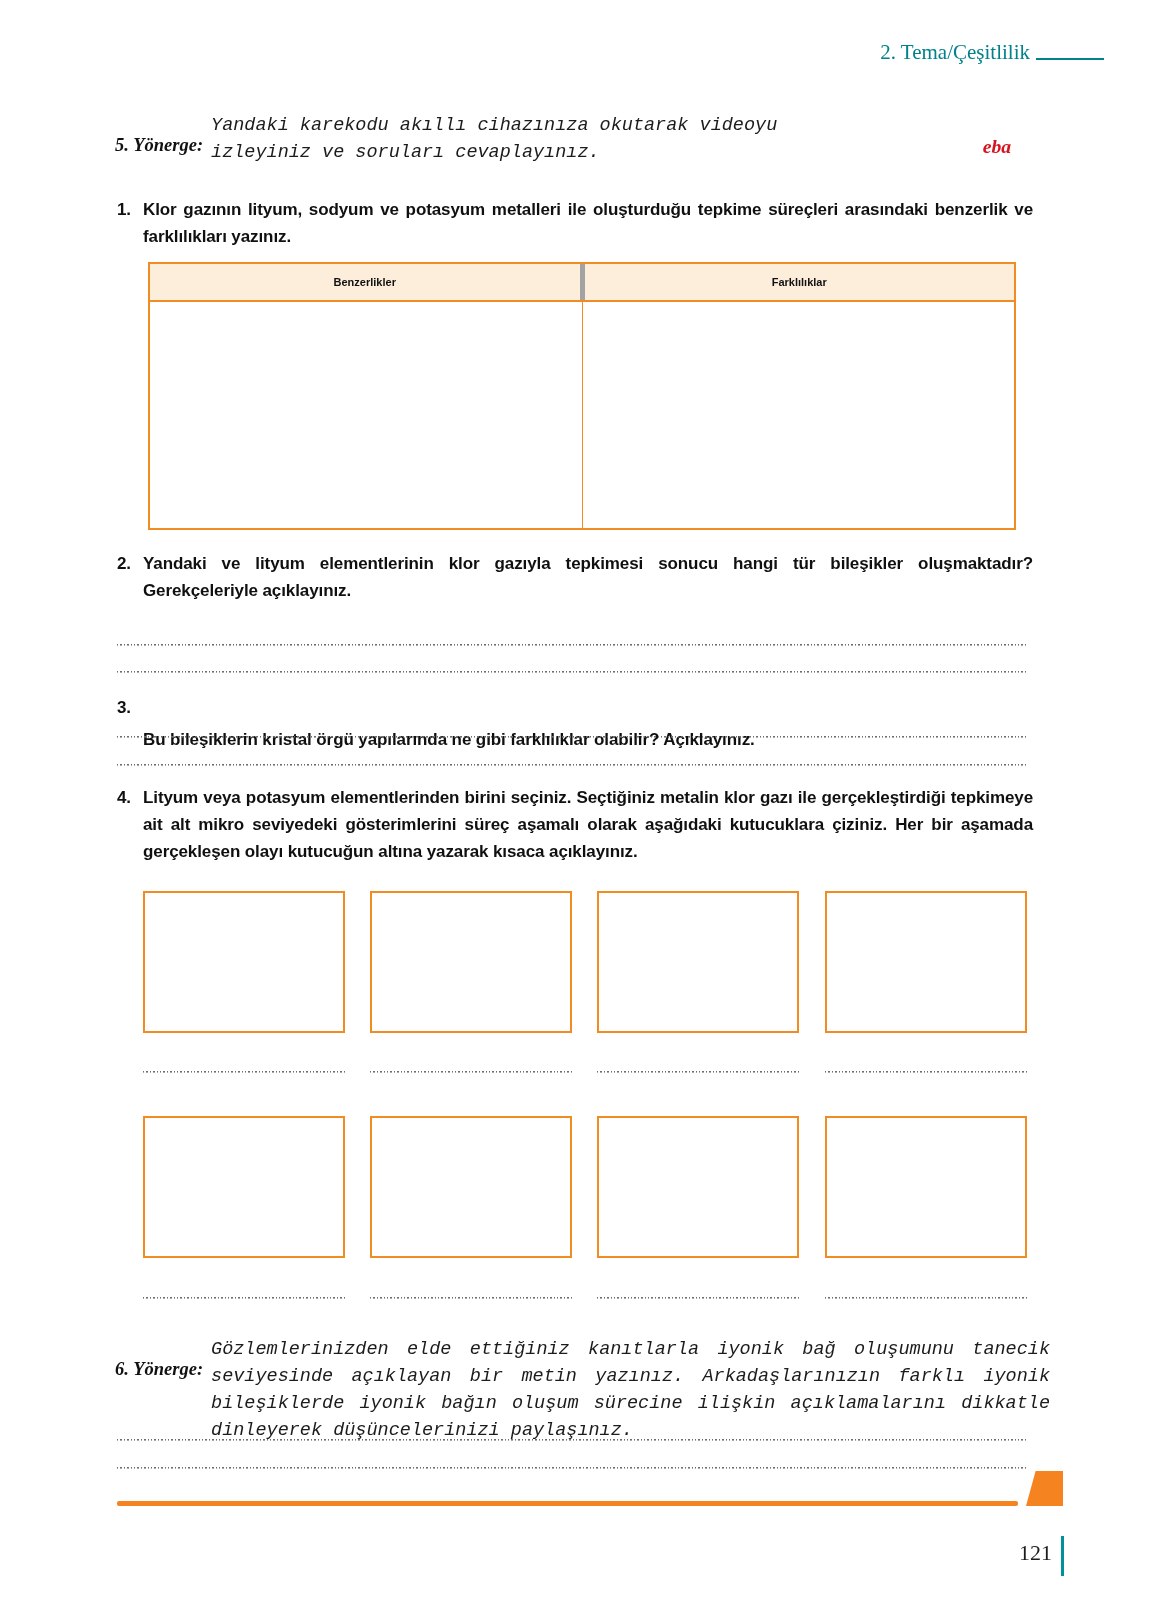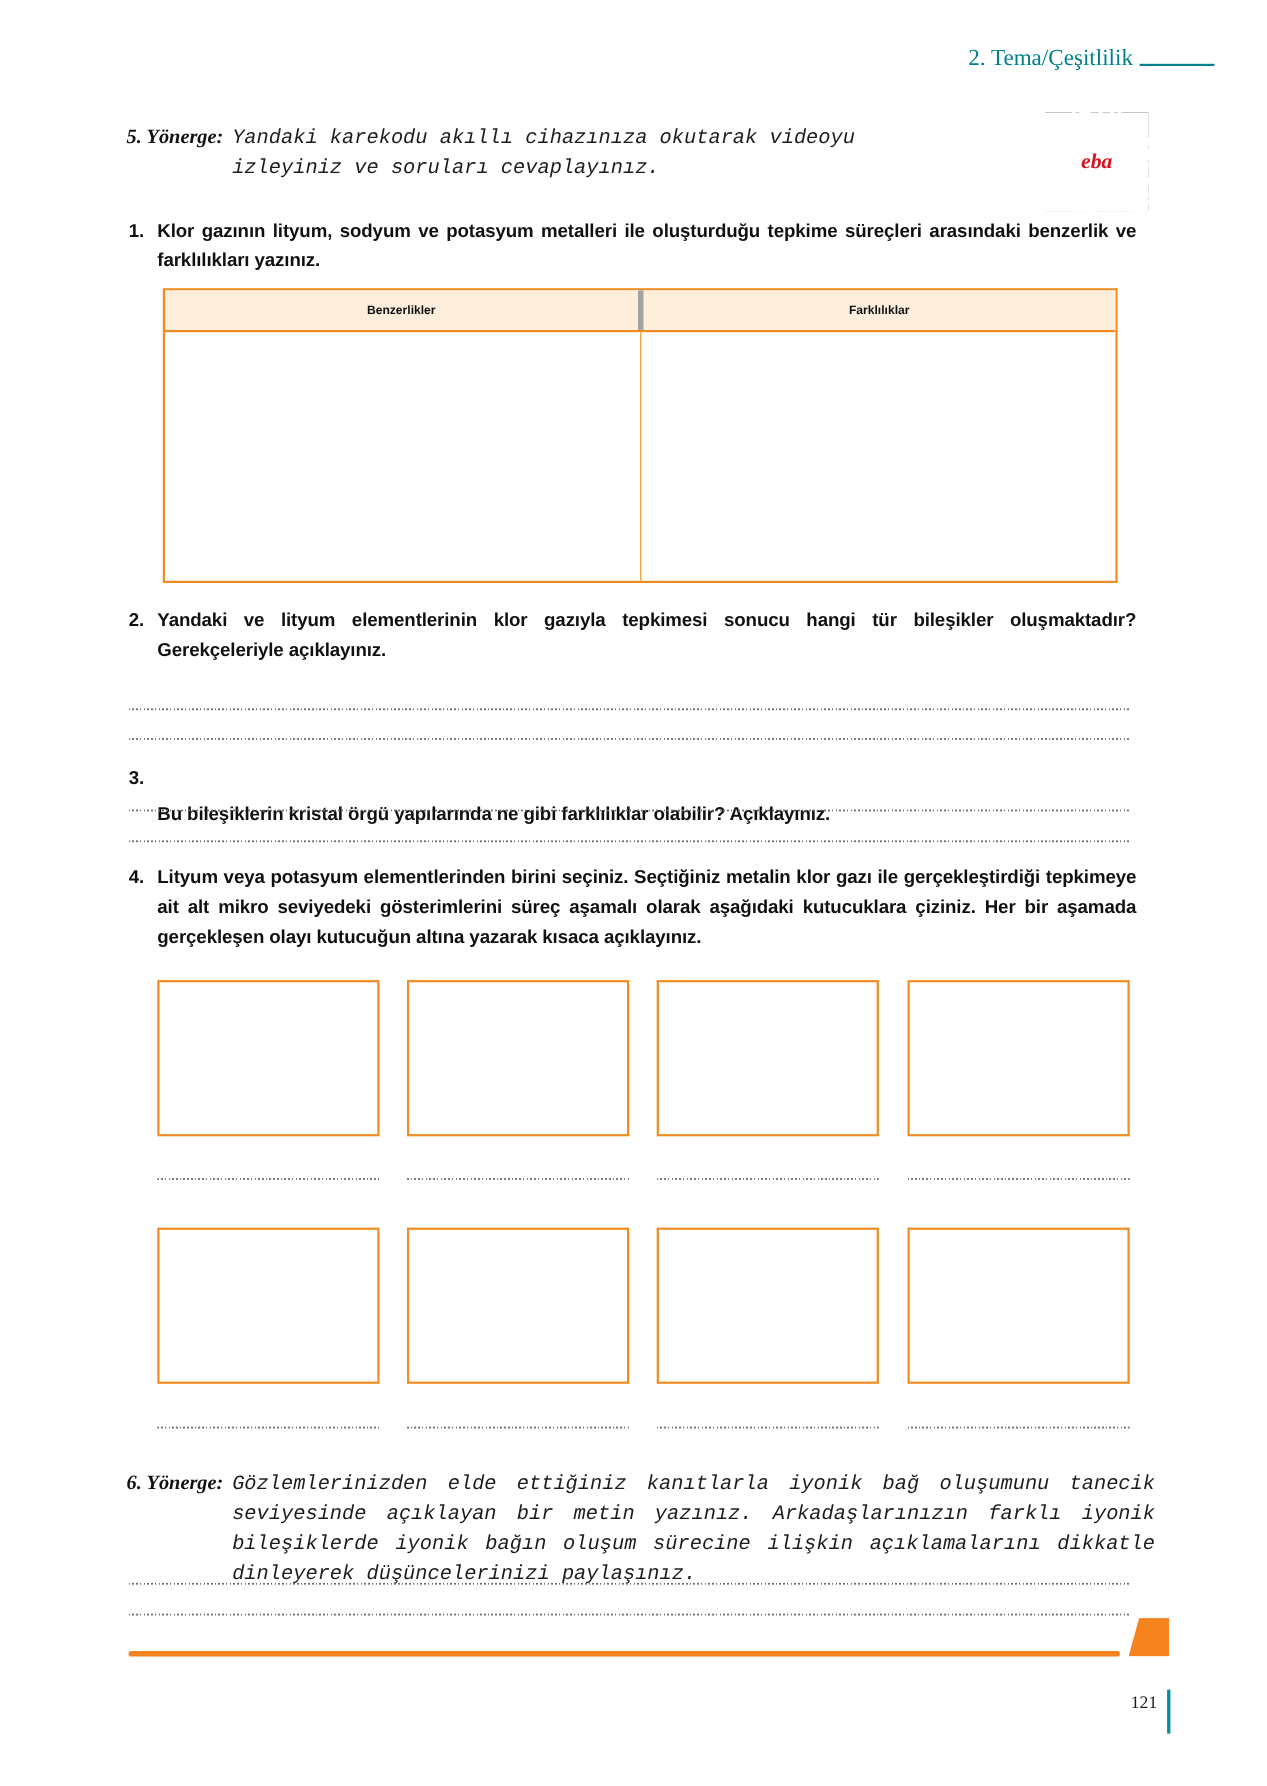--- a/index.html
+++ b/index.html
@@ -24,21 +24,21 @@
   .header-line{
     position:absolute;top:58px;left:1036px;width:68px;height:0;
     border-top:2px solid #00818b;
   }
   
   .yonerge{
     position:absolute;display:flex;gap:8px;
     font-family:"Liberation Serif",serif;
     font-style:italic;font-size:18.5px;line-height:27px;color:#1c1c1c;
   }
-  .yonerge .ylabel{font-weight:700;white-space:nowrap;color:#111;}
+  .yonerge .ylabel{font-weight:700;white-space:nowrap;color:#111;margin-top:20px;}
   .yonerge p{margin:0;font-family:Liberation Mono, monospace;}
   .yonerge-5{top:112px;left:115px;width:740px;}
   .yonerge-6{top:1336px;left:115px;width:935px;justify-content:center;}
   .yonerge-6 p{text-align:justify;}
   
   .question{
     position:absolute;display:flex;gap:6px;
     font-size:17px;font-weight:700;line-height:27px;letter-spacing:-0.1px;color:#101010;
   }
   .question .qnum{flex:0 0 20px;}
@@ -86,21 +86,21 @@
     background:#f5831f;border-radius:2px;
   }
   .footer-shape{
     position:absolute;top:1471px;left:1026px;width:37px;height:35px;
     background:#f5831f;
     clip-path:polygon(26% 0,100% 0,100% 100%,0 100%);
   }
   .page-number{
     position:absolute;top:1540px;left:960px;width:92px;
     text-align:right;
-    font-family:"Liberation Serif",serif;font-size:16px;color:#1c1c1c;
+    font-family:"Liberation Serif",serif;font-size:22px;color:#1c1c1c;
   }
   .page-number-bar{
     position:absolute;top:1536px;left:1061px;width:3px;height:40px;
     background:#00919a;
   }
 </style>
 </head>
 <body>
 
 <div class="page">

